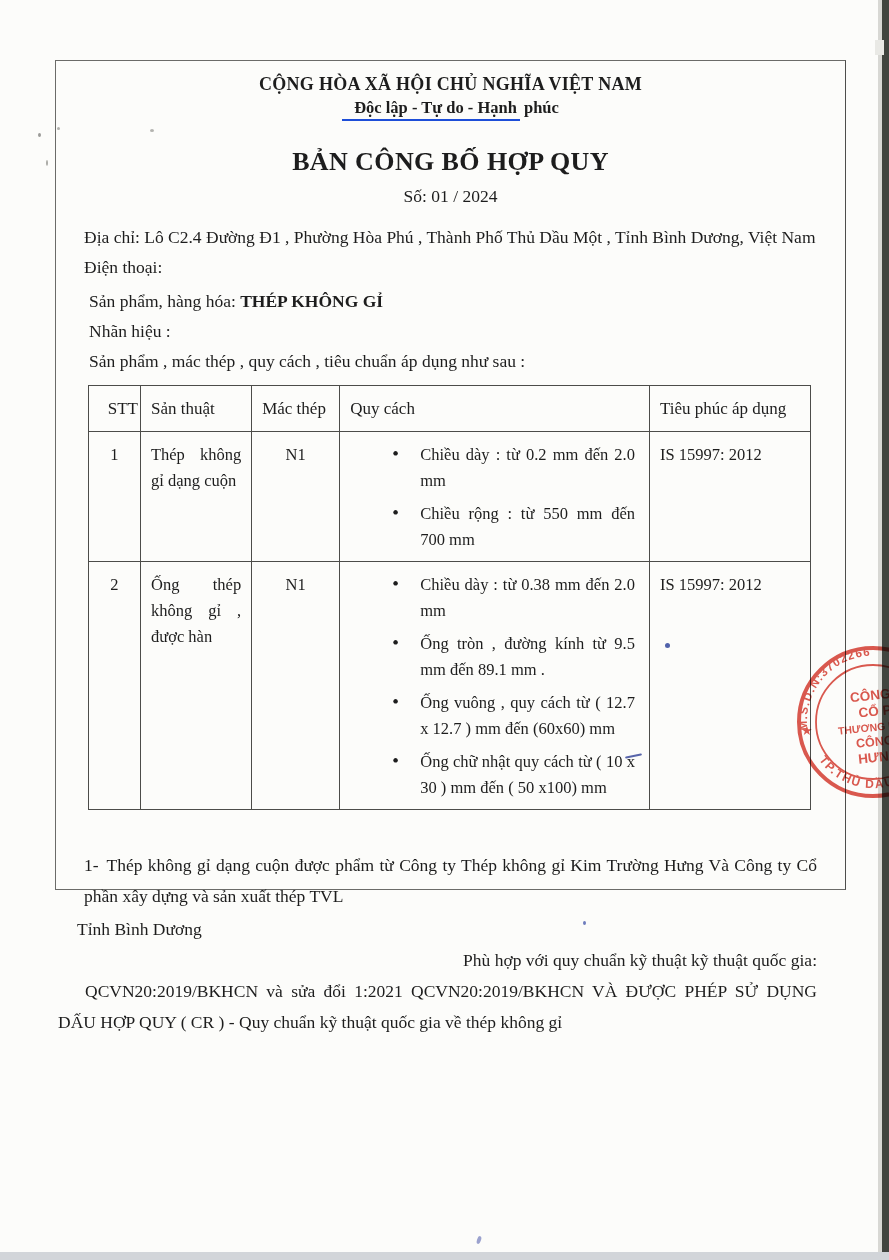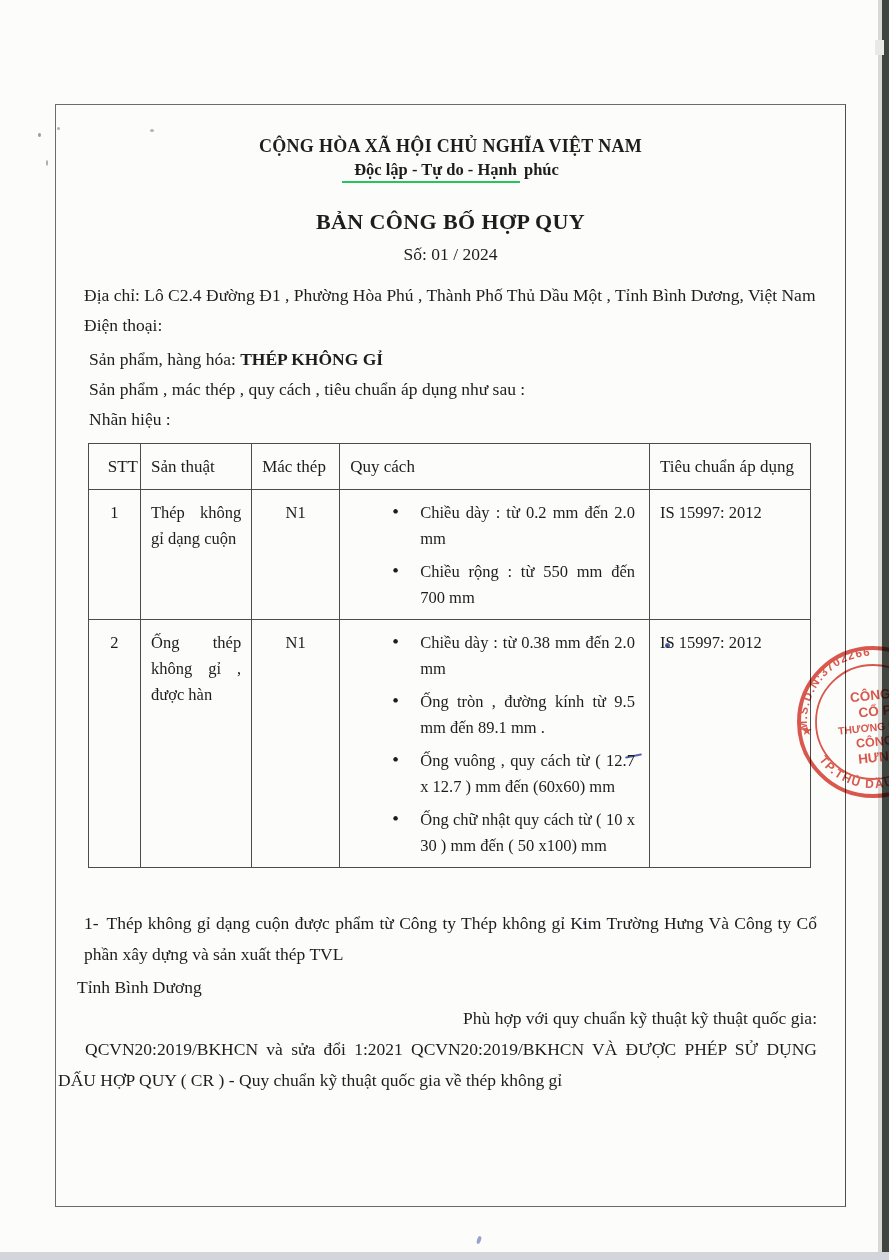--- a/index.html
+++ b/index.html
@@ -11,31 +11,30 @@
     color:#1d1d1d;
   }
   
   .edge-right      { position:absolute; right:0; top:0; width:7px;  height:1255px; background:#41453f; }
   .edge-right-soft { position:absolute; right:7px; top:0; width:4px; height:1255px; background:#b9bab4; opacity:.55; }
   .edge-notch      { position:absolute; right:5px; top:40px; width:9px; height:15px; background:#e9e9e5; }
   .edge-bottom     { position:absolute; left:0; bottom:0; width:889px; height:8px; background:#d2d5d9; }
 
   
   .doc-box {
-    position:absolute; left:55px; top:60px; width:791px; height:1103px;
+    position:absolute; left:55px; top:60px; width:791px; height:830px;
     border:1.5px solid #6b6b68; border-right-color:#4e4e4c;
-    padding:31px 28px 0 28px;
-    margin-top:44px;
+    padding:13px 28px 0 28px;
   }
 
   .center { text-align:center; }
   .national-title { font-size:18px; font-weight:bold; letter-spacing:.3px; }
   .motto-line { font-size:16.5px; font-weight:bold; margin-top:3px; }
-  .motto-underlined { display:inline-block; border-bottom:2px solid #22c55e; padding:0 3px 1px 12px; }
-  .doc-title { font-size:22px; font-weight:bold; letter-spacing:.4px; margin-top:26px; }
+  .motto-underlined { display:inline-block; border-bottom:2px solid #1d4ed8; padding:0 3px 1px 12px; }
+  .doc-title { font-size:26px; font-weight:bold; letter-spacing:.4px; margin-top:26px; }
   .doc-number { font-size:17.5px; margin-top:9px; }
 
   .info { margin-top:15px; font-size:17.5px; line-height:30px; text-align:justify; }
   .info p { margin:0; }
   .indent-sm { margin-left:5px !important; }
   .gap-sm { margin-top:4px !important; }
   .bold { font-weight:bold; }
 
   table.spec-table {
     width:calc(100% - 10px); margin:9px 2px 0 4px;
@@ -115,39 +114,39 @@
       <span class="motto-underlined">Độc lập - Tự do - Hạnh</span><span> phúc</span>
     </div>
 
     <div class="center doc-title">BẢN CÔNG BỐ HỢP QUY</div>
     <div class="center doc-number">Số: 01 / 2024</div>
 
     <div class="info">
       <p>Địa chỉ: Lô C2.4 Đường Đ1 , Phường Hòa Phú , Thành Phố Thủ Dầu Một , Tỉnh Bình Dương, Việt Nam</p>
       <p>Điện thoại:</p>
       <p class="indent-sm gap-sm"><span>Sản phẩm, hàng hóa: </span><span class="bold">THÉP KHÔNG GỈ</span></p>
+      <p class="indent-sm">Nhãn hiệu :</p>
       <p class="indent-sm">Sản phẩm , mác thép , quy cách , tiêu chuẩn áp dụng như sau :</p>
-      <p class="indent-sm">Nhãn hiệu :</p>
     </div>
 
     <table class="spec-table">
       <colgroup>
         <col class="c-stt">
           <col class="c-prod">
           <col class="c-grade">
           <col class="c-spec">
           <col class="c-std">
       </colgroup>
       <thead>
         <tr>
           <th class="t-center">STT</th>
           <th>Sản thuật</th>
           <th>Mác thép</th>
           <th>Quy cách</th>
-          <th>Tiêu chuẩn áp dụng</th>
+          <th>Tiêu phúc áp dụng</th>
         </tr>
       </thead>
       <tbody>
         <tr>
           <td class="td-center">1</td>
           <td class="td-just">Thép không gỉ dạng cuộn</td>
           <td class="td-center">N1</td>
           <td>
             <ul class="spec-list">
               <li>Chiều dày : từ 0.2 mm đến 2.0 mm</li>

